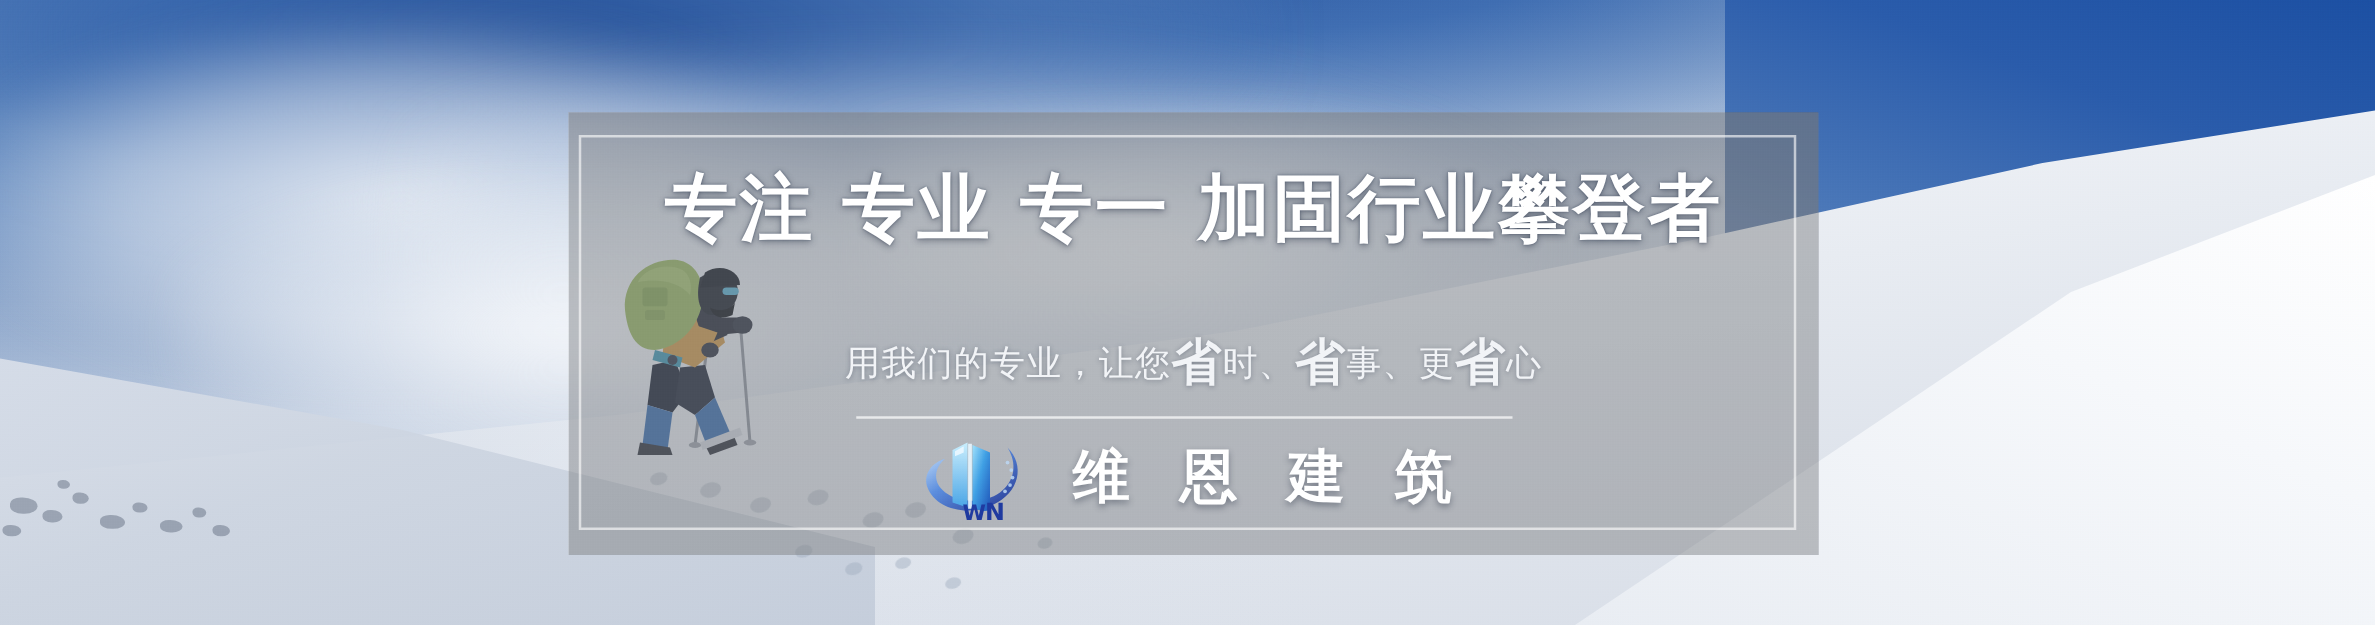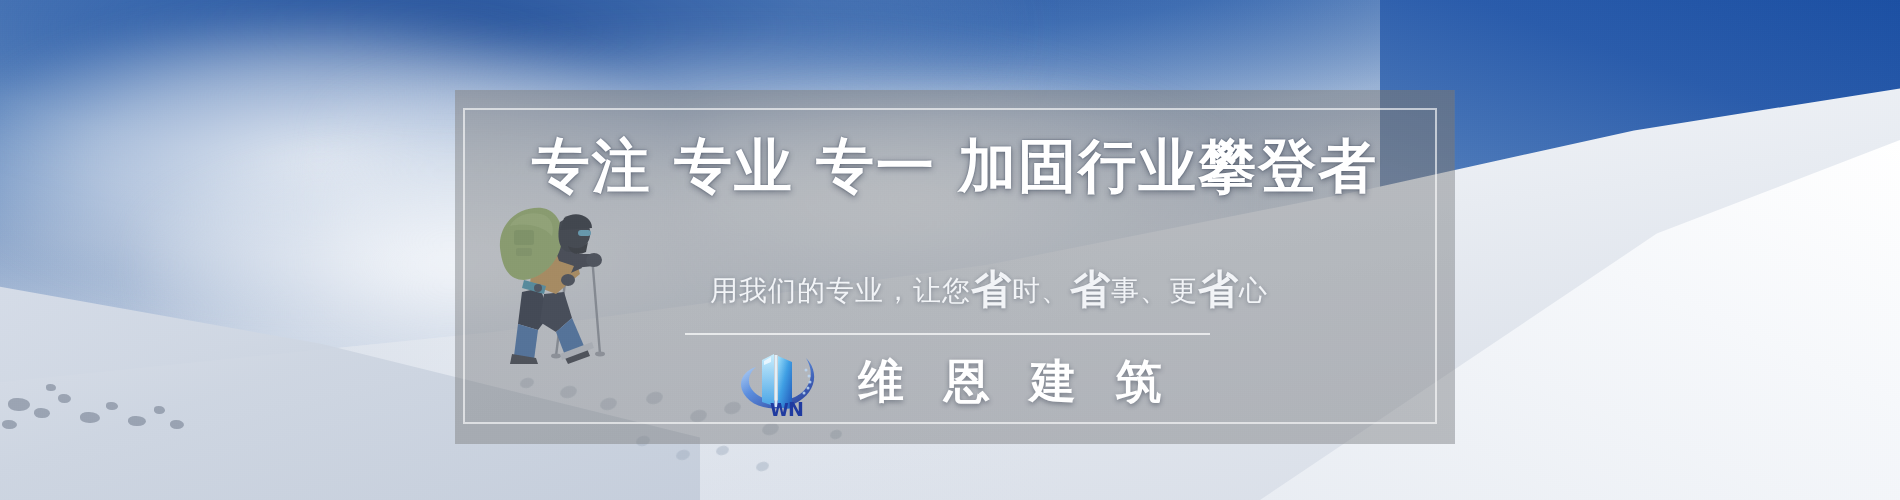--- a/index.html
+++ b/index.html
@@ -168,21 +168,20 @@
     position: absolute;
     left: 455px; top: 272px;
     width: 1000px;
     text-align: center;
     color: #f2f4f7;
     font-size: 28px;
     letter-spacing: 1px;
     white-space: nowrap;
     text-shadow: 0 1px 4px rgba(40,50,70,0.40);
     font-family: "DejaVu Sans", "Liberation Sans", sans-serif;
-    padding-left: 34px;
   }
   .subhead .accent {
     font-size: 40px;
     font-weight: 700;
     line-height: 0;
     vertical-align: -3px;
   }
   .divider {
     position: absolute;
     left: 685px; top: 333px;

